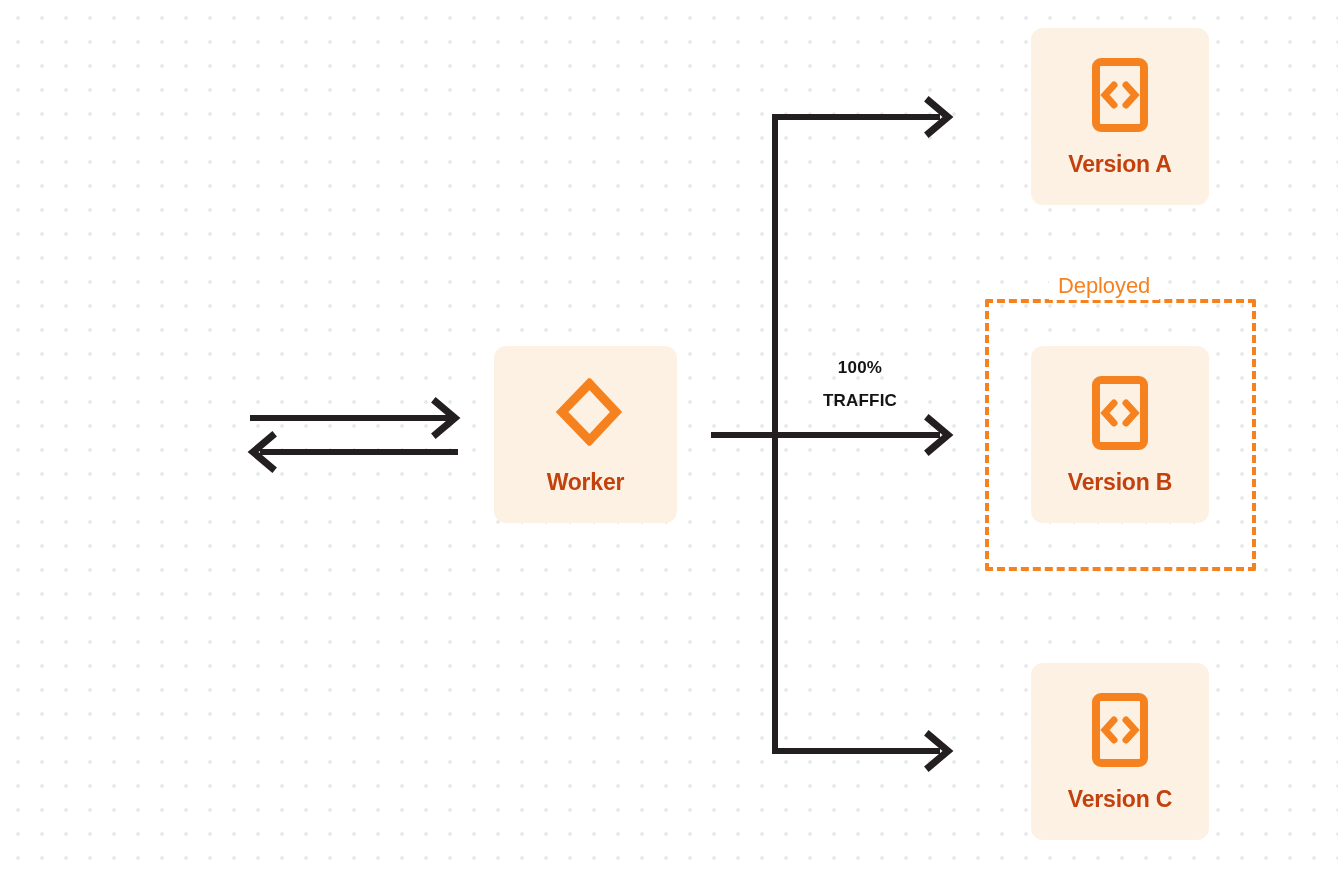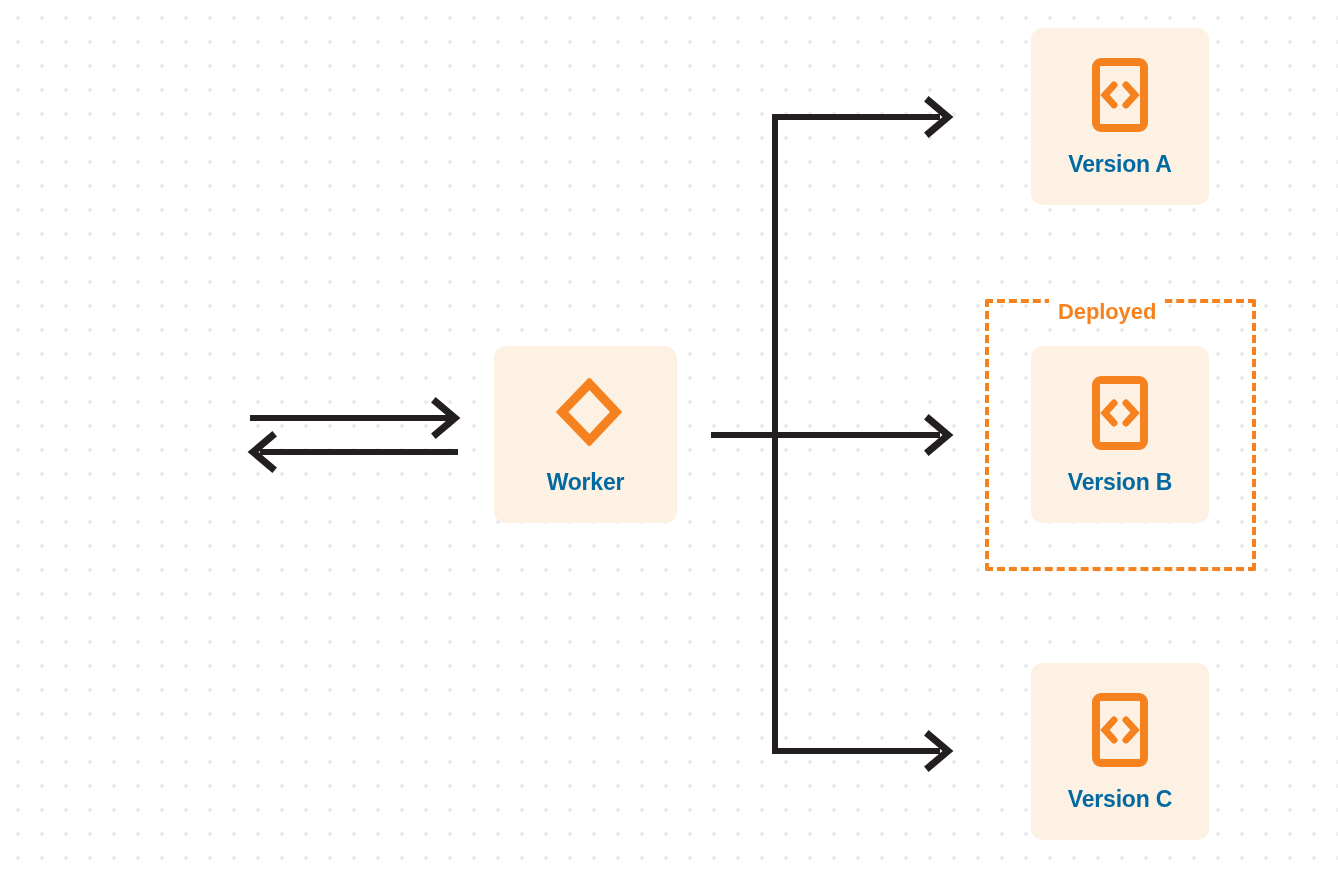--- a/index.html
+++ b/index.html
@@ -26,21 +26,21 @@
     box-sizing: border-box;
     border-radius: 12px;
     display: flex;
     flex-direction: column;
     align-items: center;
     justify-content: center;
   }
   .node-label {
     font-size: 23px;
     font-weight: bold;
-    color: #0369a1;
+    color: #c2410c;
     letter-spacing: -0.2px;
     line-height: 1;
   }
 
   .node-client {
     left: 30px;
     top: 346px;
     width: 182px;
     height: 177px;
     background: #f2f3f4;
@@ -77,26 +77,26 @@
     width: 271px;
     height: 272px;
     box-sizing: border-box;
     border: 4px dashed #f6821f;
     border-radius: 2px;
     pointer-events: none;
   }
   .deployed-label {
     position: absolute;
     left: 1049px;
-    top: 298px;
+    top: 272px;
     padding: 0 9px;
     background: #ffffff;
     color: #f6821f;
     font-size: 22px;
-    font-weight: bold;
+    font-weight: normal;
     line-height: 28px;
     letter-spacing: -0.1px;
     white-space: nowrap;
   }
 
   
   .traffic-label {
     position: absolute;
     left: 790px;
     top: 351px;
@@ -163,20 +163,24 @@
       <line class="conn-line" x1="775" y1="435" x2="940" y2="435"></line>
       <polyline class="conn-head" points="929,419 948,435 929,451"></polyline>
     </g>
 
     <g>
       <line class="conn-line" x1="772" y1="751" x2="940" y2="751"></line>
       <polyline class="conn-head" points="929,735 948,751 929,767"></polyline>
     </g>
   </svg>
 
+  <div class="traffic-label">
+    <div>100%</div>
+    <div>TRAFFIC</div>
+  </div>
 
   <div class="deployed-group"></div>
   <div class="deployed-label">Deployed</div>
 
 
   <div class="node node-worker">
     <span>
       <svg class="icon-svg" width="80" height="74" viewBox="0 0 80 74" aria-hidden="true">
 
         <polyline points="46,6 16,37 46,68" fill="none" stroke="#f6821f" stroke-width="9" stroke-linecap="butt" stroke-linejoin="miter"></polyline>

